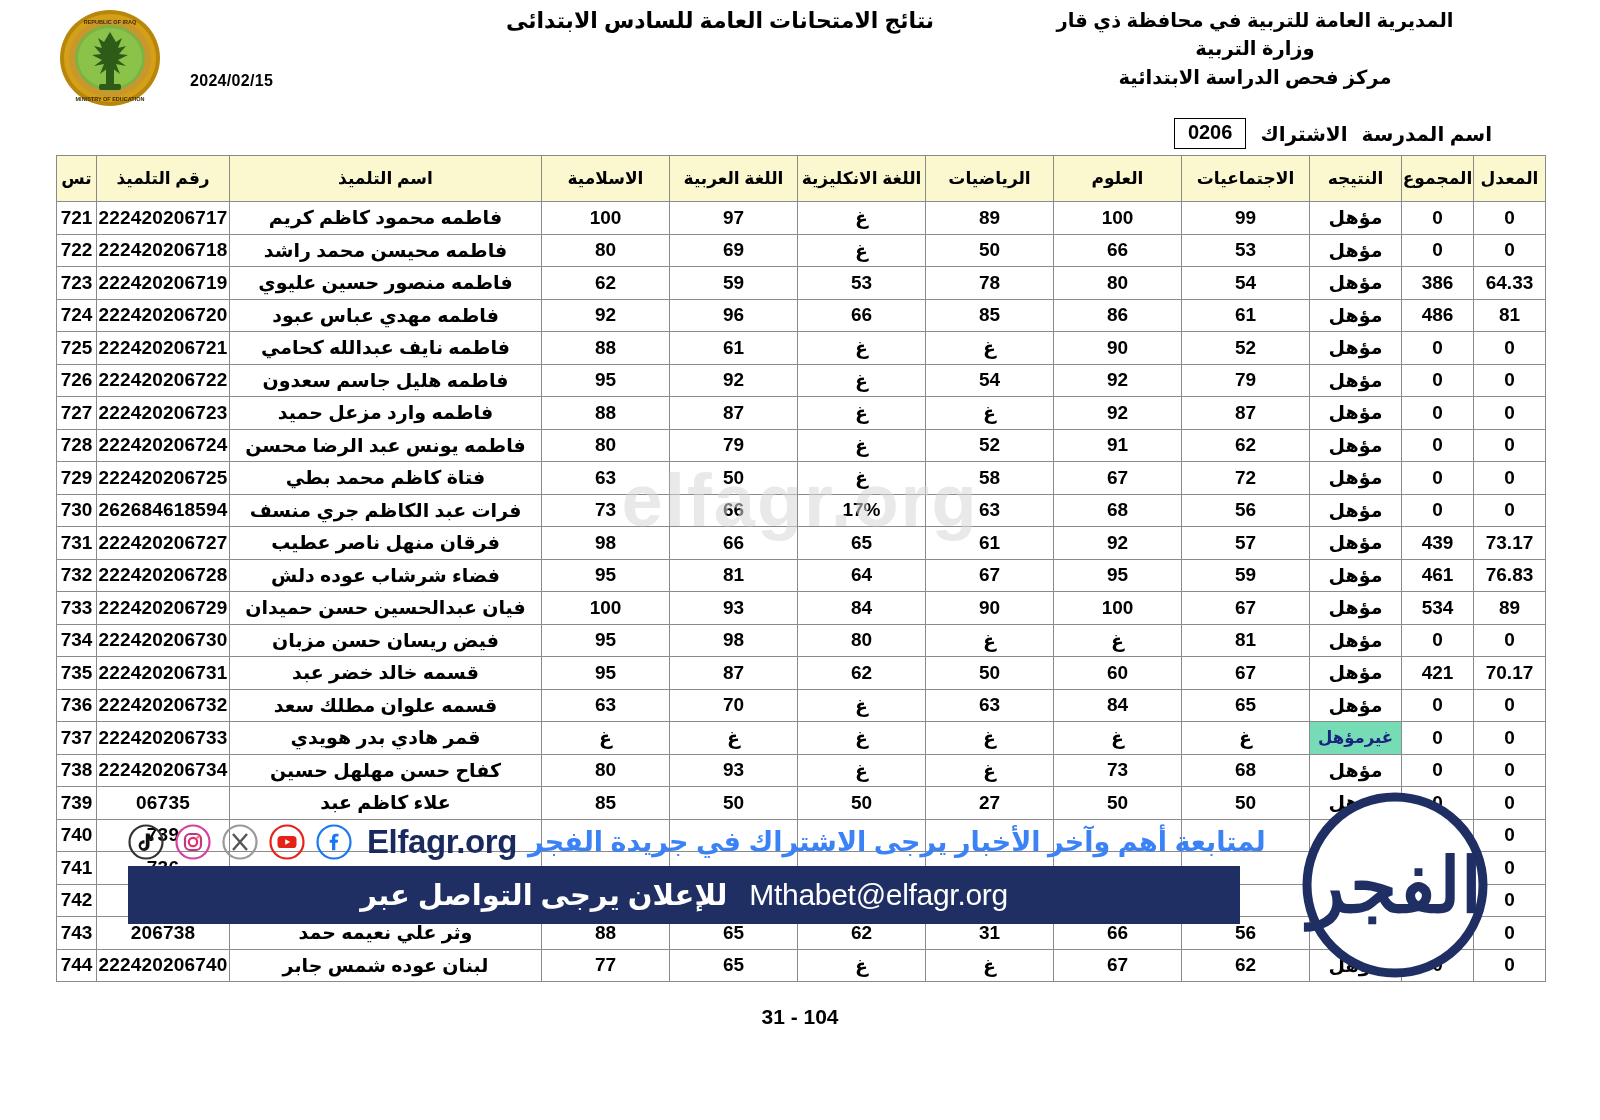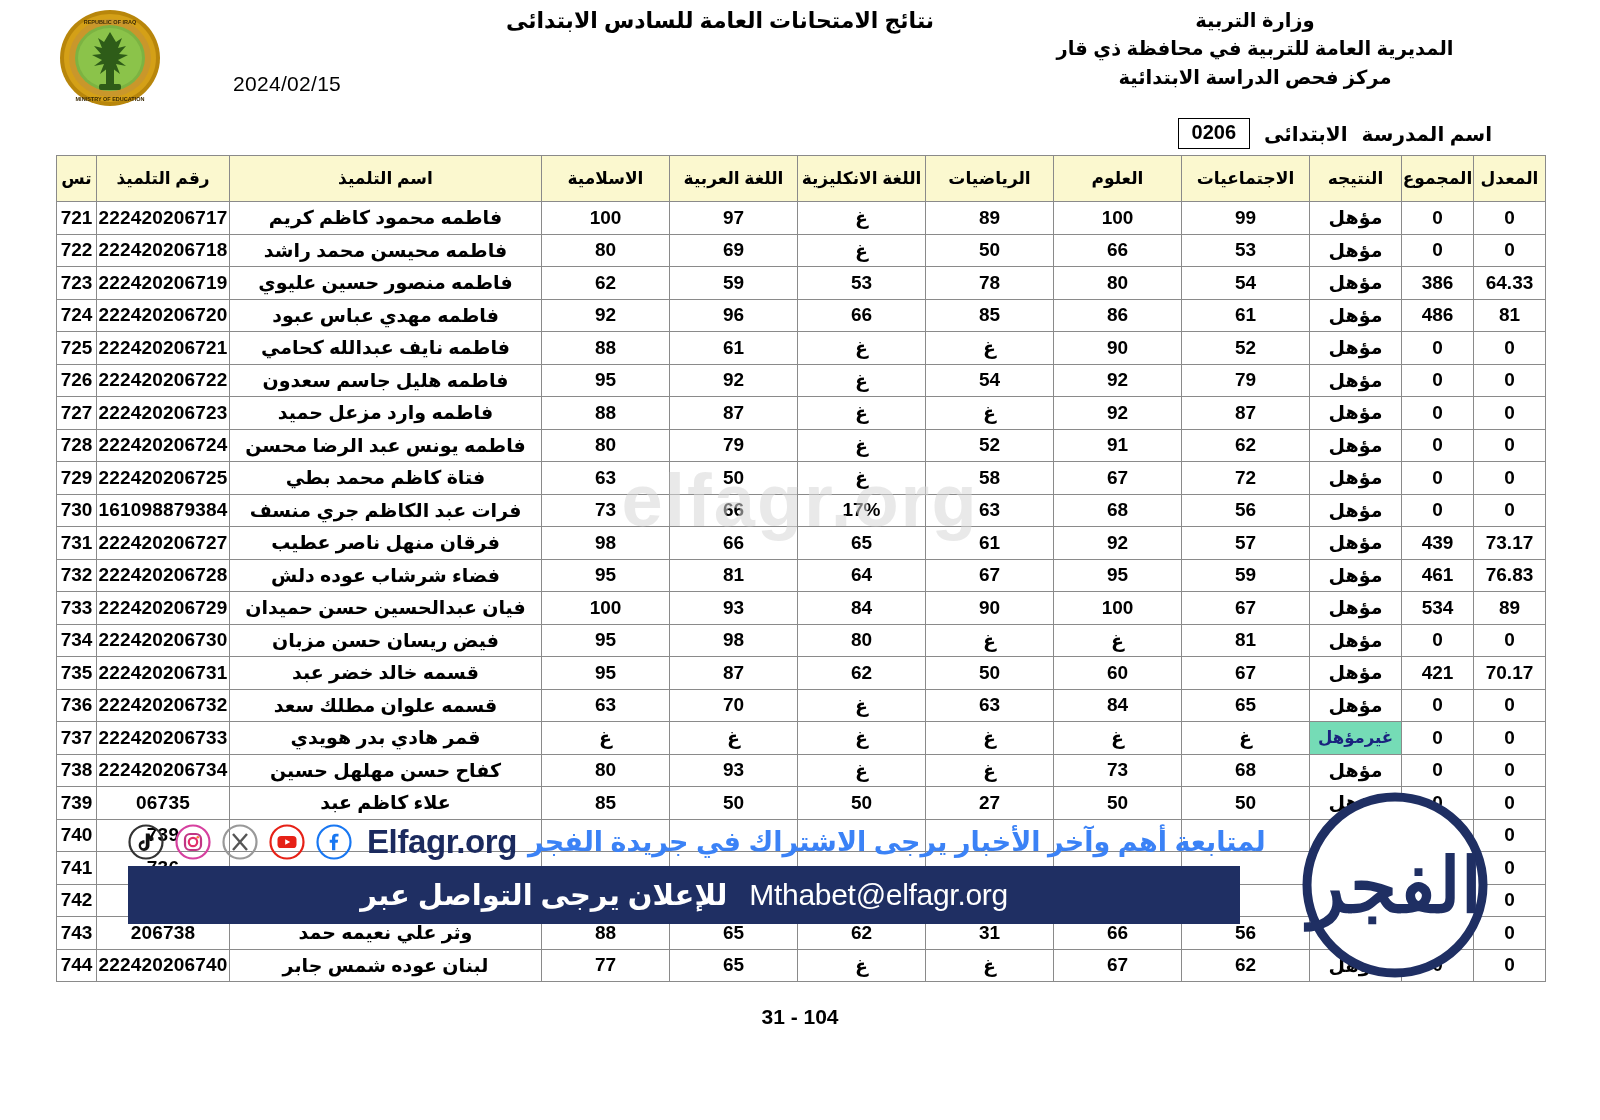--- a/index.html
+++ b/index.html
@@ -17,22 +17,22 @@
 
   .hdr { position:absolute; top:0; left:0; width:1600px; height:150px; }
 
   .emblem {
     position:absolute; left:58px; top:8px; width:104px; height:100px;
   }
   .emblem svg { display:block; }
 
   .doc-date {
     position:absolute; left:190px; top:72px;
-    font-size:21px; font-weight:normal; color:#000;
-    letter-spacing:.3px; direction:ltr;margin-left:43px;
+    font-size:16px; font-weight:bold; color:#000;
+    letter-spacing:.3px; direction:ltr;
   }
 
   .center-title {
     position:absolute; left:470px; top:8px; width:500px;
     text-align:center; color:#000;
   }
   .center-title .l1 { font-size:22px; font-weight:bold; white-space:nowrap; }
   .center-title .l2 { font-size:22px; font-weight:bold; margin-top:10px; white-space:nowrap; }
   .center-title .l2 .yr { direction:ltr; display:inline-block; }
 
@@ -182,28 +182,28 @@
       </svg>
     </div>
 
     <div class="doc-date">2024/02/15</div>
 
     <div class="center-title">
       <div class="l1">نتائج الامتحانات  العامة للسادس الابتدائى</div>
     </div>
 
     <div class="right-title">
+      <div>المديرية العامة للتربية في محافظة ذي قار</div>
       <div>وزارة التربية</div>
-      <div>المديرية العامة للتربية في محافظة ذي قار</div>
       <div>مركز فحص الدراسة الابتدائية</div>
     </div>
 
     <div class="school-line">
       <span class="lbl">اسم المدرسة</span>
-      <span class="lbl">الابتدائى</span>
+      <span class="lbl">الاشتراك</span>
       <span class="school-code">0206</span>
     </div>
   </div>
 
   <div class="tbl-wrap">
     <table class="grades">
       <colgroup>
         <col class="c-moadal">
           <col class="c-majmoo">
           <col class="c-natija">
@@ -364,21 +364,21 @@
             <td class="num">0</td>
             <td class="num">0</td>
             <td class="res">مؤهل</td>
             <td class="num">56</td>
             <td class="num">68</td>
             <td class="num">63</td>
             <td class="num lowmark">17%</td>
             <td class="num">66</td>
             <td class="num">73</td>
             <td class="sname">فرات عبد الكاظم جري منسف</td>
-            <td class="sid">161098879384</td>
+            <td class="sid">262684618594</td>
             <td class="num">730</td>
           </tr>
           <tr>
             <td class="num">73.17</td>
             <td class="num">439</td>
             <td class="res">مؤهل</td>
             <td class="num">57</td>
             <td class="num">92</td>
             <td class="num">61</td>
             <td class="num">65</td>

